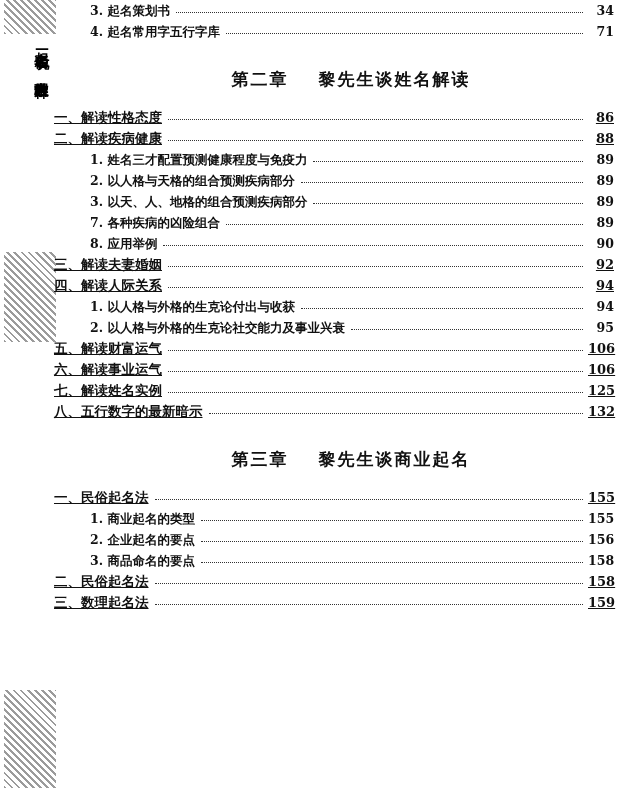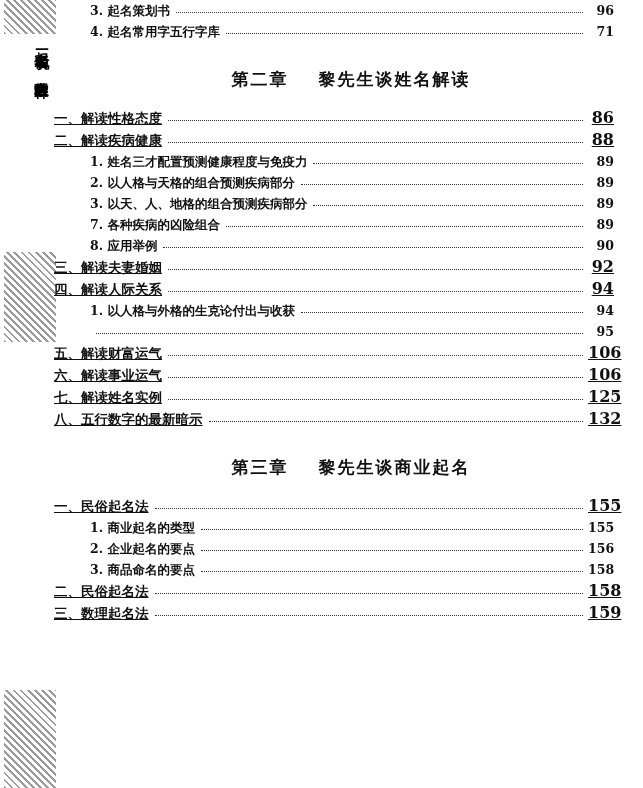--- a/index.html
+++ b/index.html
@@ -101,21 +101,21 @@
     flex: 1 1 auto;
     margin: 0 5px 0 6px;
     position: relative;
     top: -2px;
     border-bottom: 1.4px dotted #333333;
     min-width: 20px;
   }
   .toc-row .page {
     white-space: nowrap;
     font-weight: bold;
-    font-size: 16px;
+    font-size: 13px;
     width: 26px;
     text-align: right;
   }
 
   
   .lvl-1 { margin-left: 0px; text-decoration: underline; }
   .lvl-2 { margin-left: 36px; }
   .lvl-2 .label { font-size: 12.5px; }
   .lvl-2 .page { font-size: 12.5px; }
 </style>
@@ -129,21 +129,21 @@
   <div class="spine-title">起名者说</div>
   <div class="spine-sub">——吉祥数理姓名学</div>
 </div>
 
 <div id="content">
 
   <div id="top-entries">
       <div class="toc-row lvl-2">
         <span class="label">3. 起名策划书</span>
         <span class="dots"></span>
-        <span class="page">96</span>
+        <span class="page">34</span>
       </div>
       <div class="toc-row lvl-2">
         <span class="label">4. 起名常用字五行字库</span>
         <span class="dots"></span>
         <span class="page">71</span>
       </div>
     </div>
 
   <div id="chapters">
       <div class="chapter-title"><span class="ct-num">第二章</span><span>黎先生谈姓名解读</span></div>
@@ -191,20 +191,21 @@
         <span class="label">四、解读人际关系</span>
         <span class="dots"></span>
         <span class="page">94</span>
       </div>
       <div class="toc-row lvl-2">
         <span class="label">1. 以人格与外格的生克论付出与收获</span>
         <span class="dots"></span>
         <span class="page">94</span>
       </div>
       <div class="toc-row lvl-2">
+        <span class="label">2. 以人格与外格的生克论社交能力及事业兴衰</span>
         <span class="dots"></span>
         <span class="page">95</span>
       </div>
       <div class="toc-row lvl-1">
         <span class="label">五、解读财富运气</span>
         <span class="dots"></span>
         <span class="page">106</span>
       </div>
       <div class="toc-row lvl-1">
         <span class="label">六、解读事业运气</span>

